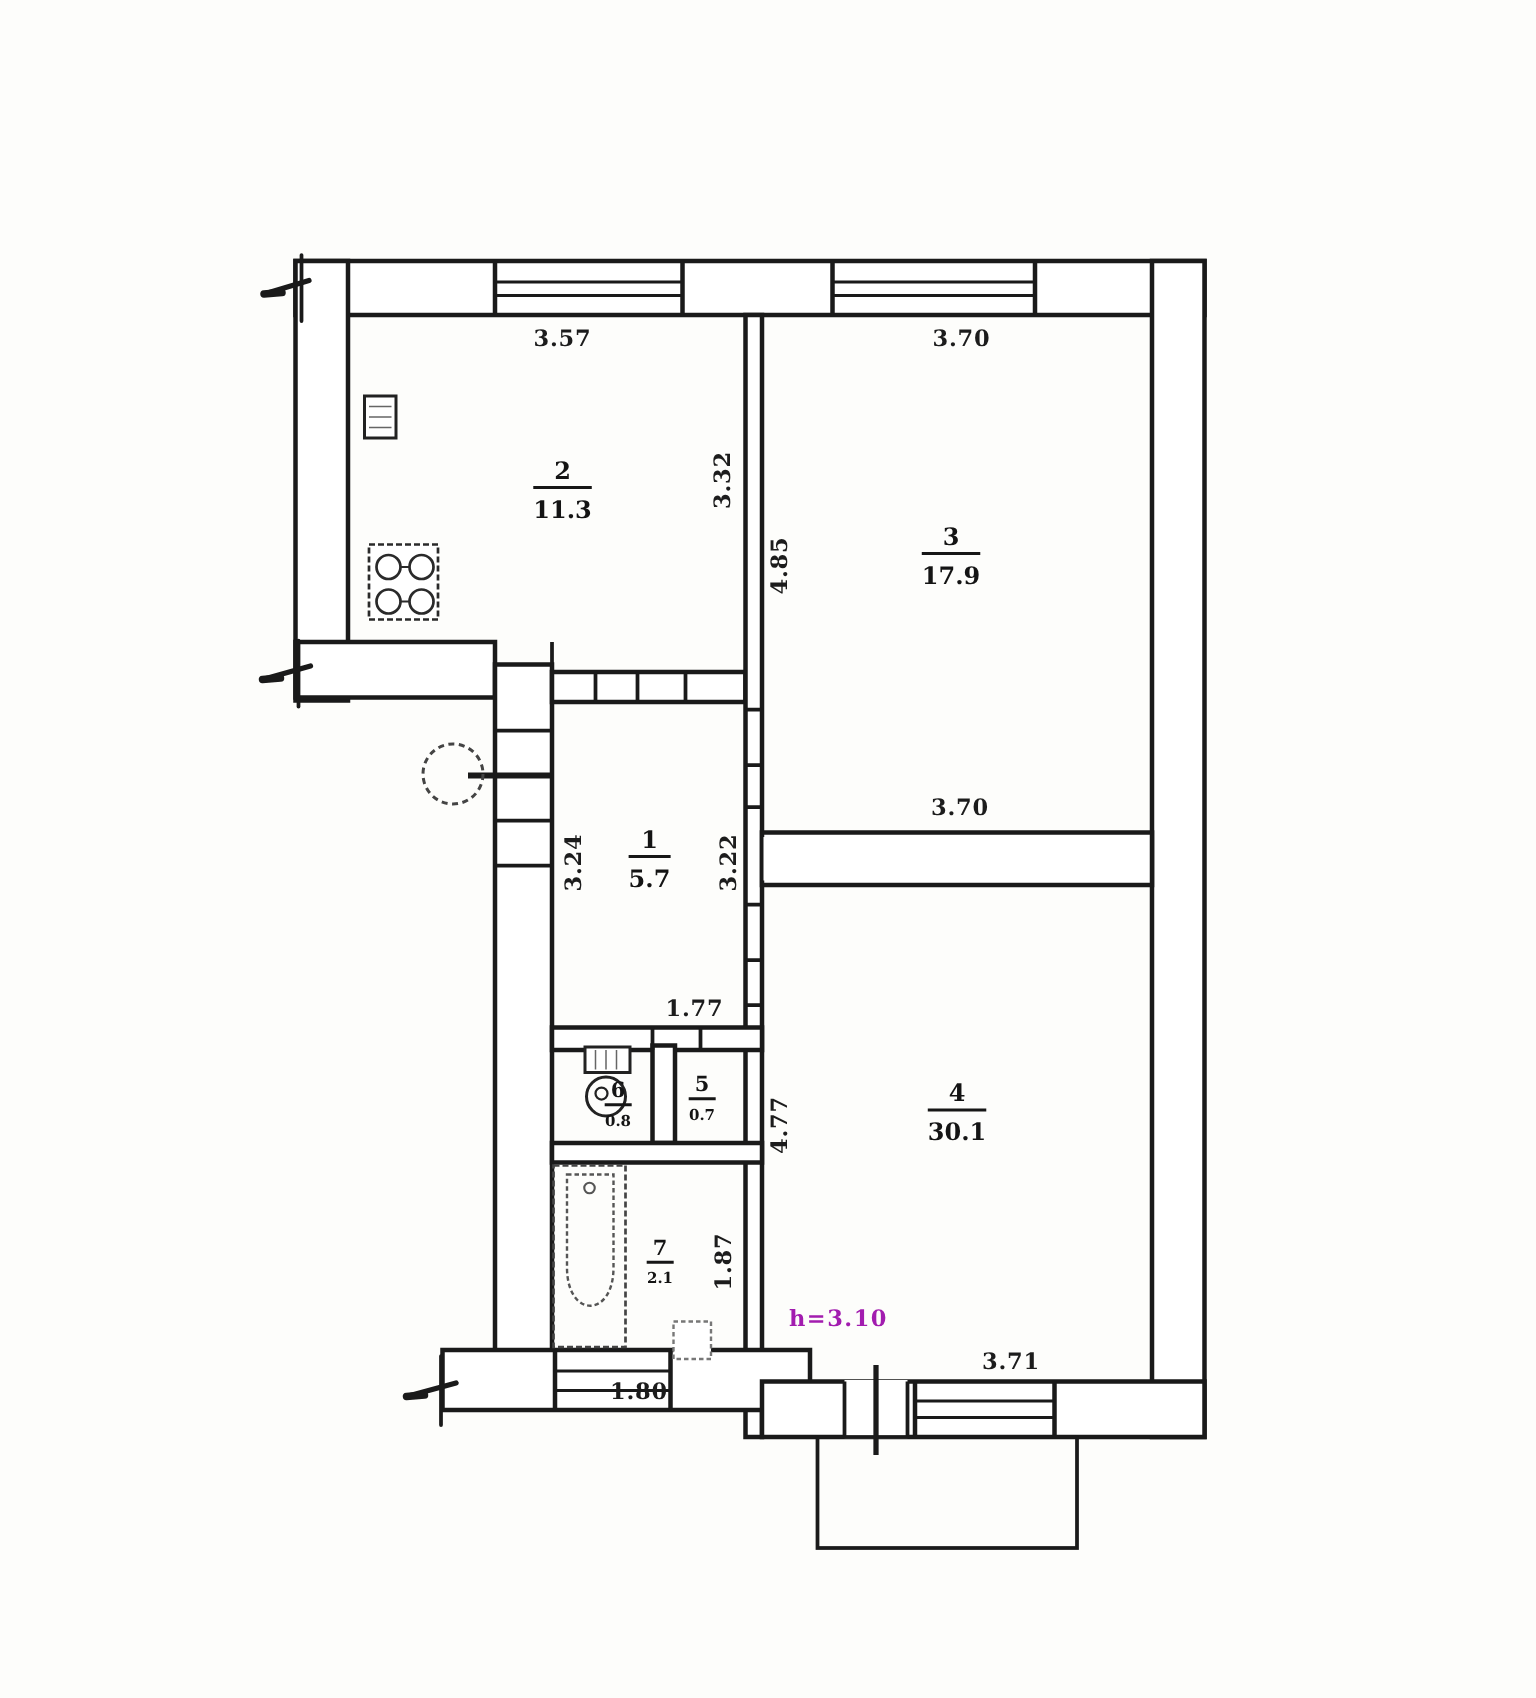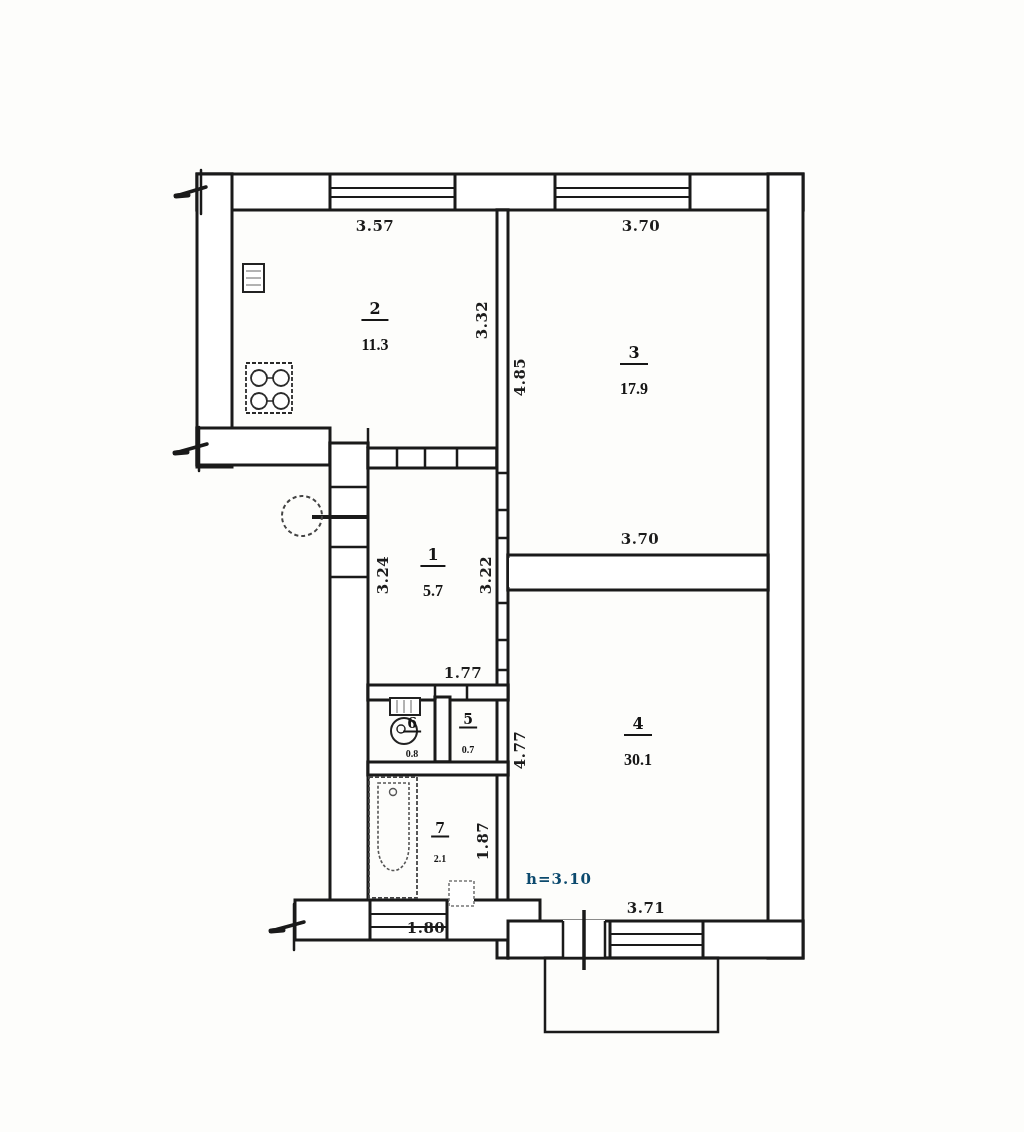--- a/index.html
+++ b/index.html
@@ -16,26 +16,26 @@
   }
   .dim.rot { transform:translate(-50%,-50%) rotate(-90deg); }
   .room-label {
     position:absolute; transform:translate(-50%,-50%);
     text-align:center; color:#141414; line-height:1;
   }
   .room-label .num {
     display:block; font-size:16px; font-weight:700;
     border-bottom:2px solid #161616; padding:0 7px 2px;
   }
-  .room-label .area { display:block; font-size:16px; font-weight:700; padding-top:16px;font-family:Liberation Serif, serif; }
+  .room-label .area { display:block; font-size:16px; font-weight:700; padding-top:6px; }
   .room-label.sm .num { font-size:14px; padding:0 4px 1px; }
   .room-label.sm .area { font-size:10px; }
   .note {
     position:absolute; transform:translate(-50%,-50%);
-    font-size:15px; font-weight:700; color:#0c4a6e; letter-spacing:1px;text-align:center;
+    font-size:15px; font-weight:700; color:#a21caf; letter-spacing:1px;text-align:center;
   }
 </style>
 </head>
 <body>
 
 <div class="plan">
 
   <svg width="1024" height="1132" viewBox="0 0 1024 1132">
 
     <g fill="#ffffff" stroke="#1a1a1a" stroke-width="3">
@@ -171,21 +171,21 @@
   <div class="room-label sm" style="left:440px; top:842px;">
     <span class="num">7</span>
     <span class="area">2.1</span>
   </div>
 
   <div class="dim" style="left:375px; top:226px;">3.57</div>
   <div class="dim" style="left:641px; top:226px;">3.70</div>
   <div class="dim" style="left:640px; top:539px;">3.70</div>
   <div class="dim" style="left:463px; top:673px;">1.77</div>
   <div class="dim" style="left:426px; top:928px;">1.80</div>
-  <div class="dim" style="left:646px; top:908px;">3.71</div>
+  <div class="dim" style="left:674px; top:908px;">3.71</div>
 
   <div class="dim rot" style="left:482px; top:320px;">3.32</div>
   <div class="dim rot" style="left:520px; top:377px;">4.85</div>
   <div class="dim rot" style="left:383px; top:575px;">3.24</div>
   <div class="dim rot" style="left:486px; top:575px;">3.22</div>
   <div class="dim rot" style="left:483px; top:841px;">1.87</div>
   <div class="dim rot" style="left:520px; top:750px;">4.77</div>
 
   <div class="note" style="left:559px; top:879px;">h=3.10</div>
 

